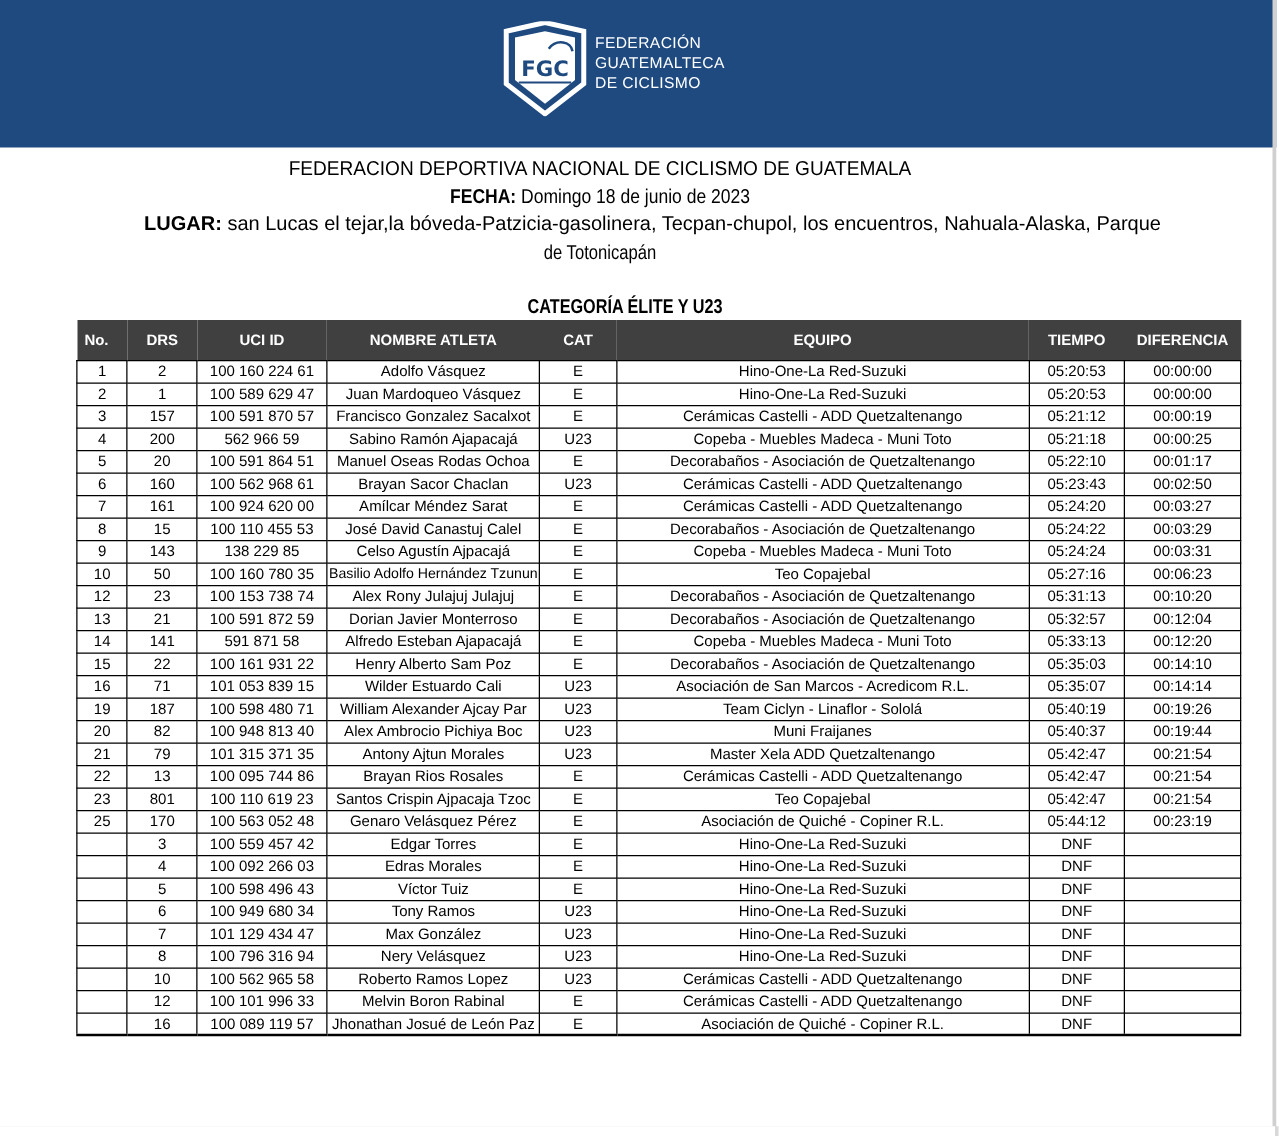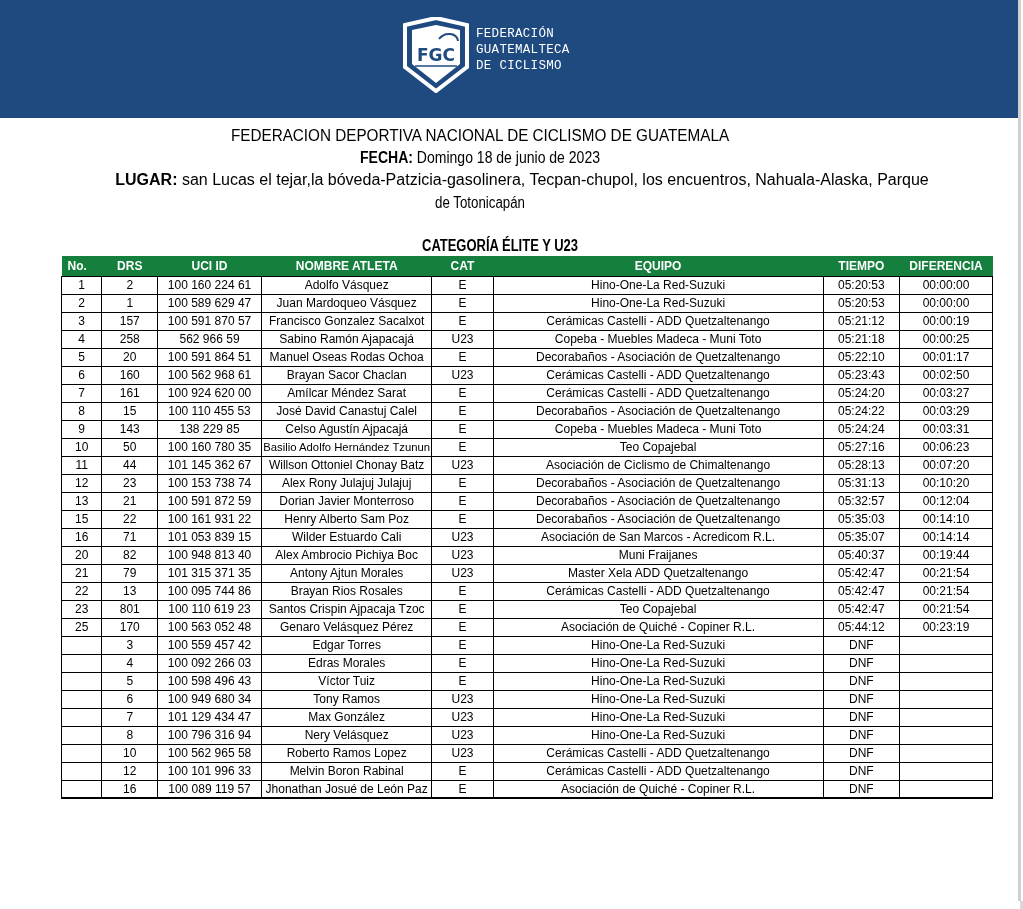--- a/index.html
+++ b/index.html
@@ -4,34 +4,34 @@
 <style>
   * { box-sizing: border-box; margin: 0; padding: 0; }
   html, body { width: 1023px; height: 909px; overflow: hidden; background: #ffffff; }
   body { font-family: "Liberation Sans Narrow", "Liberation Sans", sans-serif; color: #000; position: relative; }
   .page { position: absolute; left: 0; top: 0; width: 1021px; height: 909px; background: #fff; }
   .scroll-edge { position: absolute; right: 0; top: 0; width: 3px; height: 909px; background: #d0d0d0; }
   .bottom-edge { position: absolute; left: 0; bottom: 0; width: 1023px; height: 8px; background: #d9d9d9; }
   .bottom-edge .inner { position: absolute; left: 0; top: 0; width: 1020px; height: 8px; background: #fff; }
   .banner { position: absolute; left: 0; top: 0; width: 1021px; height: 118px; background: #1e4a80; }
   .logo { position: absolute; left: 401px; top: 17px; width: 70px; height: 76px; }
-  .logo-text { position: absolute; left: 476px; top: 26px; color: #fff; font-family: Liberation Mono, monospace; font-size: 12.5px; line-height: 16px; letter-spacing: 0.3px; }
+  .logo-text { position: absolute; left: 476px; top: 26px; color: #fff; font-family: Liberation Sans, sans-serif; font-size: 12.5px; line-height: 16px; letter-spacing: 0.3px; }
   .logo-text div { white-space: nowrap; }
 
   .hdr { position: absolute; left: 0; width: 960px; text-align: center; font-size: 16px; white-space: nowrap; transform-origin: center; }
   .hdr b { font-weight: bold; }
   .h1 { top: 127px; }
   .h2 { top: 149px; }
   .h3 { top: 171px; margin-left: 42px; }
   .h4 { top: 194px; }
   .h5 { top: 216px; }
   .h6 { top: 237px; width: 1000px; font-weight: bold; }
 
   table.results { position: absolute; left: 61px; top: 256px; border-collapse: collapse; table-layout: fixed; width: 932px; font-size: 12px; }
-  table.results th { background: #15803d; color: #fff; font-weight: bold; height: 20px; padding: 0; text-align: center; border: none; white-space: nowrap; font-size: 12px; }
+  table.results th { background: #404040; color: #fff; font-weight: bold; height: 32px; padding: 0; text-align: center; border: none; white-space: nowrap; font-size: 12px; }
   table.results td { border: 1px solid #000; height: 18px; padding: 0; text-align: center; white-space: nowrap; overflow: hidden; line-height: 16px; }
   table.results tr:last-child td { border-bottom: 2px solid #000; }
   table.results th.c-no { text-align: left; padding-left: 6px; }
 </style>
 </head>
 <body>
 
 <div class="page">
 
   <div class="banner">
@@ -110,21 +110,21 @@
           <td>157</td>
           <td>100 591 870 57</td>
           <td>Francisco Gonzalez Sacalxot</td>
           <td>E</td>
           <td>Cerámicas Castelli - ADD Quetzaltenango</td>
           <td>05:21:12</td>
           <td>00:00:19</td>
         </tr>
         <tr>
           <td>4</td>
-          <td>258</td>
+          <td>200</td>
           <td>562 966 59</td>
           <td>Sabino Ramón Ajapacajá</td>
           <td>U23</td>
           <td>Copeba - Muebles Madeca - Muni Toto</td>
           <td>05:21:18</td>
           <td>00:00:25</td>
         </tr>
         <tr>
           <td>5</td>
           <td>20</td>
@@ -179,68 +179,78 @@
           <td>10</td>
           <td>50</td>
           <td>100 160 780 35</td>
           <td style="font-size: 11.31px;">Basilio Adolfo Hernández Tzunun</td>
           <td>E</td>
           <td>Teo Copajebal</td>
           <td>05:27:16</td>
           <td>00:06:23</td>
         </tr>
         <tr>
-          <td>11</td>
-          <td>44</td>
-          <td>101 145 362 67</td>
-          <td>Willson Ottoniel Chonay Batz</td>
-          <td>U23</td>
-          <td>Asociación de Ciclismo de Chimaltenango</td>
-          <td>05:28:13</td>
-          <td>00:07:20</td>
-        </tr>
-        <tr>
           <td>12</td>
           <td>23</td>
           <td>100 153 738 74</td>
           <td>Alex Rony Julajuj Julajuj</td>
           <td>E</td>
           <td>Decorabaños - Asociación de Quetzaltenango</td>
           <td>05:31:13</td>
           <td>00:10:20</td>
         </tr>
         <tr>
           <td>13</td>
           <td>21</td>
           <td>100 591 872 59</td>
           <td>Dorian Javier Monterroso</td>
           <td>E</td>
           <td>Decorabaños - Asociación de Quetzaltenango</td>
           <td>05:32:57</td>
           <td>00:12:04</td>
         </tr>
         <tr>
+          <td>14</td>
+          <td>141</td>
+          <td>591 871 58</td>
+          <td>Alfredo Esteban Ajapacajá</td>
+          <td>E</td>
+          <td>Copeba - Muebles Madeca - Muni Toto</td>
+          <td>05:33:13</td>
+          <td>00:12:20</td>
+        </tr>
+        <tr>
           <td>15</td>
           <td>22</td>
           <td>100 161 931 22</td>
           <td>Henry Alberto Sam Poz</td>
           <td>E</td>
           <td>Decorabaños - Asociación de Quetzaltenango</td>
           <td>05:35:03</td>
           <td>00:14:10</td>
         </tr>
         <tr>
           <td>16</td>
           <td>71</td>
           <td>101 053 839 15</td>
           <td>Wilder Estuardo Cali</td>
           <td>U23</td>
           <td>Asociación de San Marcos - Acredicom R.L.</td>
           <td>05:35:07</td>
           <td>00:14:14</td>
+        </tr>
+        <tr>
+          <td>19</td>
+          <td>187</td>
+          <td>100 598 480 71</td>
+          <td>William Alexander Ajcay Par</td>
+          <td>U23</td>
+          <td>Team Ciclyn - Linaflor - Sololá</td>
+          <td>05:40:19</td>
+          <td>00:19:26</td>
         </tr>
         <tr>
           <td>20</td>
           <td>82</td>
           <td>100 948 813 40</td>
           <td>Alex Ambrocio Pichiya Boc</td>
           <td>U23</td>
           <td>Muni Fraijanes</td>
           <td>05:40:37</td>
           <td>00:19:44</td>

